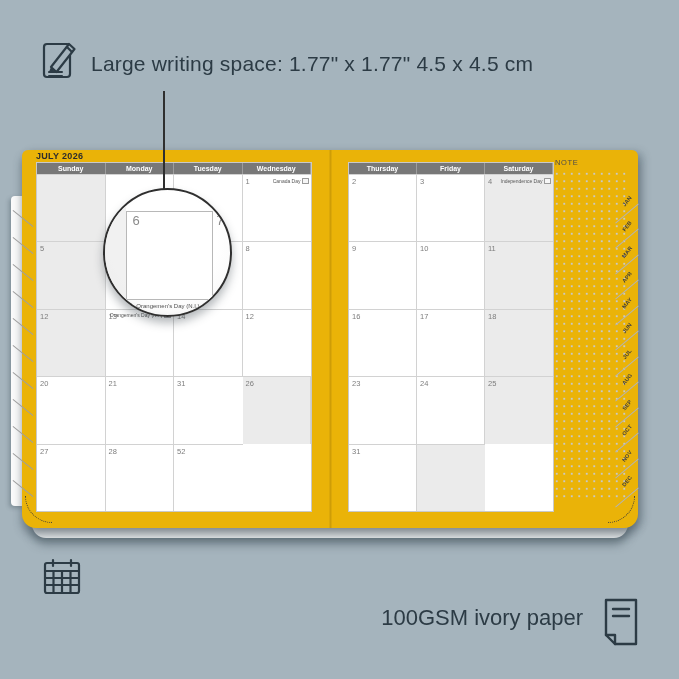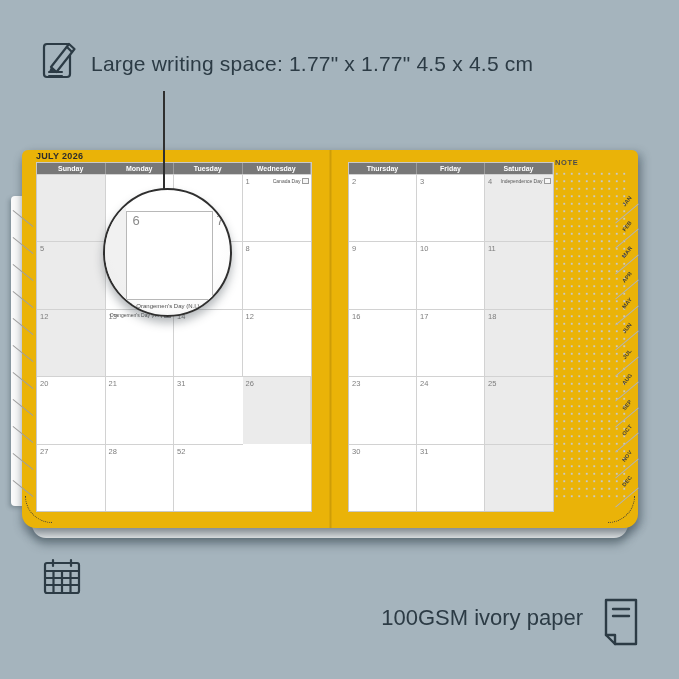--- a/index.html
+++ b/index.html
@@ -61,21 +61,21 @@
   .cell{position:relative;background:#fff;border-right:1px solid #d2d2d2;border-top:1px solid #d2d2d2;overflow:visible;}
   .cell.wk{background:#ebebeb;}
   .cell.nr{border-right:none;}
   .dn{position:absolute;top:2px;left:3px;font-size:7.5px;color:#7d7d7d;}
   .hol{
     position:absolute;top:2.5px;right:2px;font-size:5px;color:#565656;
     white-space:nowrap;display:flex;align-items:center;gap:1.5px;
   }
   .flag{display:inline-block;width:5px;height:4px;border:.7px solid #9a9a9a;background:#f6f6f6;border-radius:.5px;}
   
-  .note-label{position:absolute;left:533px;top:8px;font-size:7.5px;font-weight:bold;color:#4c4c4c;letter-spacing:.6px;}
+  .note-label{position:absolute;left:533px;top:8px;font-size:7.5px;font-weight:normal;color:#4c4c4c;letter-spacing:.6px;}
   .dots{
     position:absolute;left:531px;top:20px;width:74px;height:332px;
     background-image:radial-gradient(circle,#c8c8c8 .9px,rgba(0,0,0,0) 1px);
     background-size:7.5px 7.5px;
   }
   
   .tabs{position:absolute;left:594px;top:38px;width:22px;height:306px;}
   .tab{position:relative;height:25.5px;}
   .tab+.tab::before{
     content:"";position:absolute;left:-4px;top:-1px;width:30px;height:1px;
@@ -262,23 +262,20 @@
       <div class="cell">
           <span class="dn">23</span>
         </div>
       <div class="cell">
           <span class="dn">24</span>
         </div>
       <div class="cell wk nr">
           <span class="dn">25</span>
         </div>
 
-      <div class="cell">
-          <span class="dn">30</span>
-        </div>
       <div class="cell">
           <span class="dn">31</span>
         </div>
       <div class="cell wk nr">
           <span class="dn"></span>
         </div>
     </div>
 
     <div class="note-label">NOTE</div>
     <div class="dots"></div>

